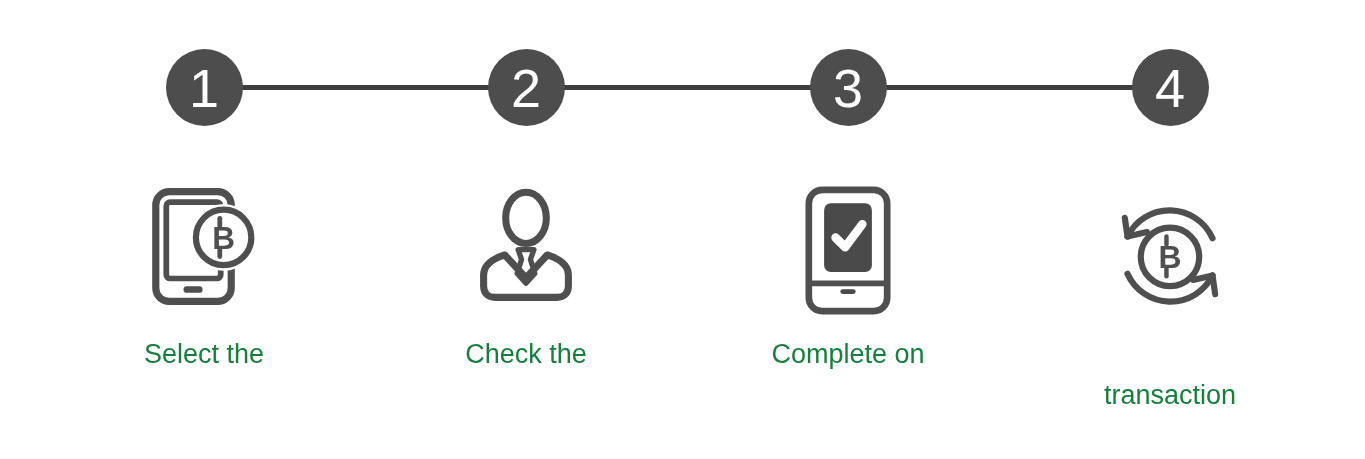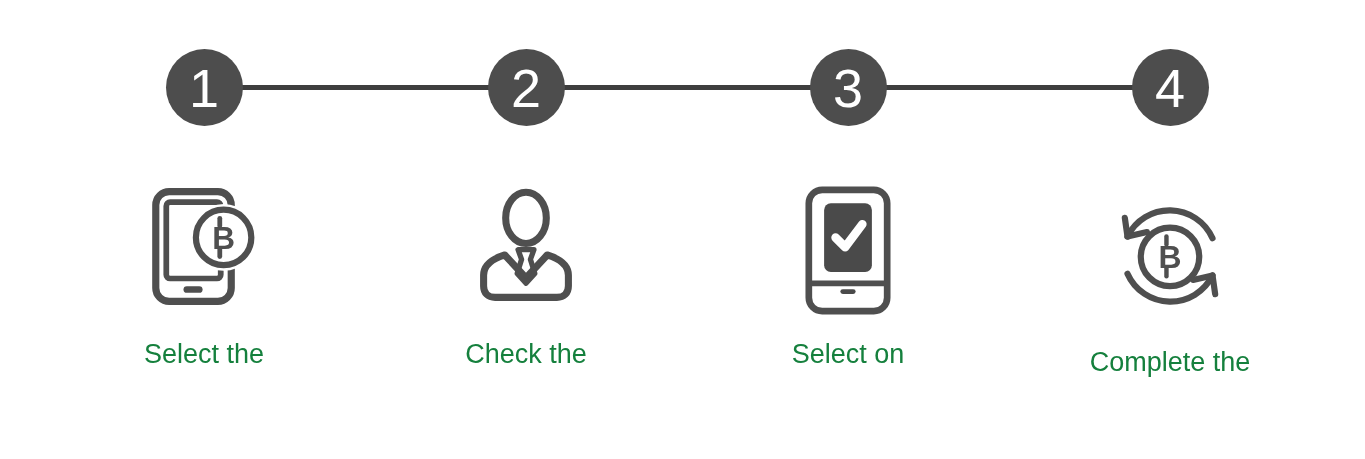--- a/index.html
+++ b/index.html
@@ -123,39 +123,40 @@
       <div class="icon-band">
         <svg width="86" height="129" viewBox="0 0 90 135">
           <rect x="4" y="4" width="82" height="127" rx="14" fill="none" stroke="#4f4f4f" stroke-width="7"></rect>
           <rect x="20" y="18" width="50" height="72" rx="7" fill="#4a4a4a"></rect>
           <path d="M32,54 L42,64 L60,40" fill="none" stroke="#ffffff" stroke-width="9" stroke-linecap="round" stroke-linejoin="round"></path>
           <line x1="6" y1="102" x2="84" y2="102" stroke="#4f4f4f" stroke-width="6"></line>
           <rect x="37" y="108" width="16" height="5" rx="2.5" fill="#4a4a4a"></rect>
         </svg>
       </div>
       <div class="label">
-        <span>Select on</span><br>
+        <span>Complete on</span><br>
       </div>
     </div>
 
     <div class="step">
       <div class="badge">
         <span>4</span>
       </div>
       <div class="icon-band" style="padding-top:8px;">
         <svg width="124" height="124" viewBox="0 0 140 140">
           <circle cx="70" cy="71" r="33" fill="none" stroke="#4f4f4f" stroke-width="7"></circle>
           <text x="70" y="84" text-anchor="middle" font-size="36" font-weight="bold" fill="#4f4f4f" font-family="Liberation Sans, sans-serif">B</text>
           <line x1="66" y1="48" x2="66" y2="57" stroke="#4f4f4f" stroke-width="5" stroke-linecap="round"></line>
           <line x1="66" y1="84" x2="66" y2="93" stroke="#4f4f4f" stroke-width="5" stroke-linecap="round"></line>
           <path d="M118,50 A53,53 0 0 0 22,48" fill="none" stroke="#4f4f4f" stroke-width="7" stroke-linecap="round"></path>
           <path d="M22,48 L19,27 M22,48 L44,43" fill="none" stroke="#4f4f4f" stroke-width="7" stroke-linecap="round"></path>
           <path d="M22,90 A53,53 0 0 0 118,92" fill="none" stroke="#4f4f4f" stroke-width="7" stroke-linecap="round"></path>
           <path d="M118,92 L121,113 M118,92 L96,97" fill="none" stroke="#4f4f4f" stroke-width="7" stroke-linecap="round"></path>
         </svg>
       </div>
       <div class="label">
-        <span>Complete the</span><br>
+        <br>
+        <span>transaction</span>
       </div>
     </div>
 
   </div>
 </div>
 
 </body></html>

